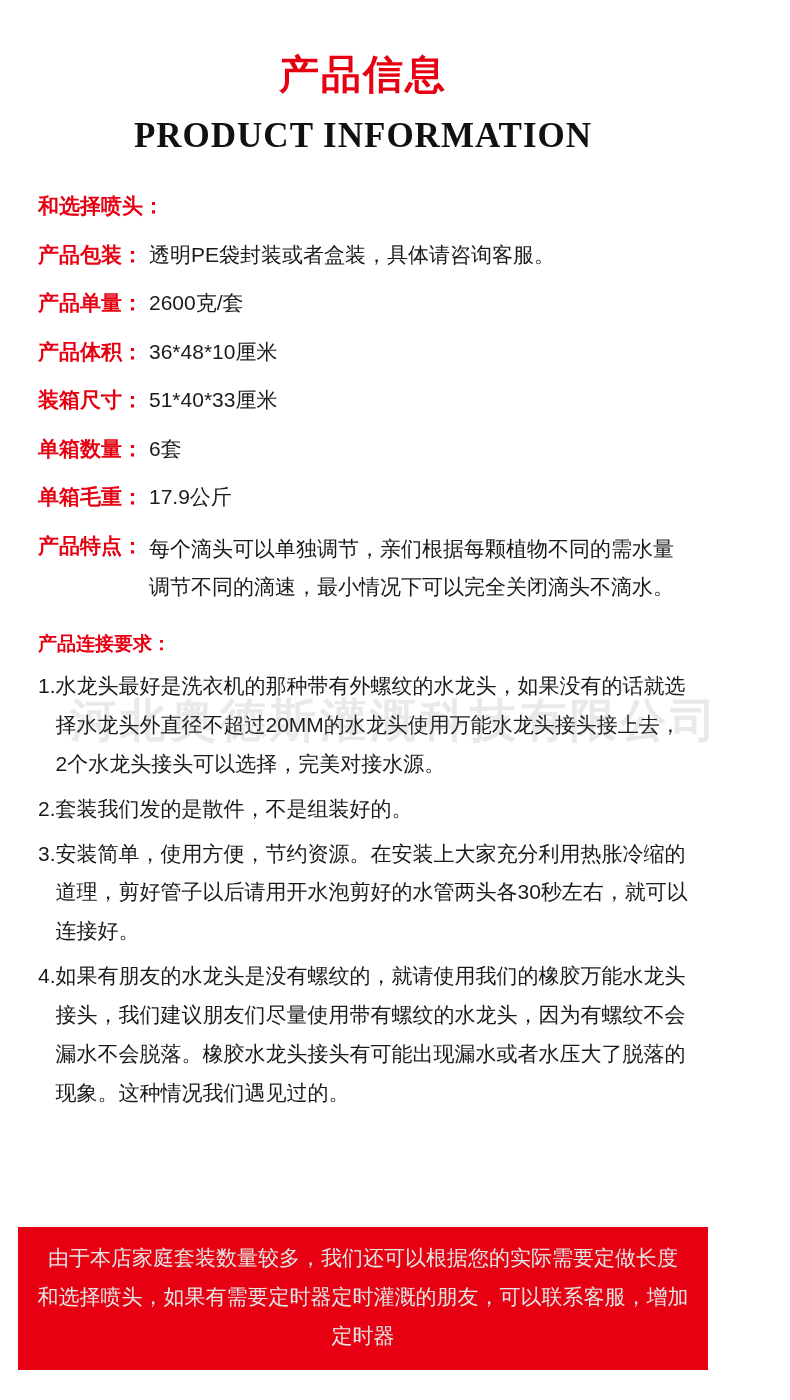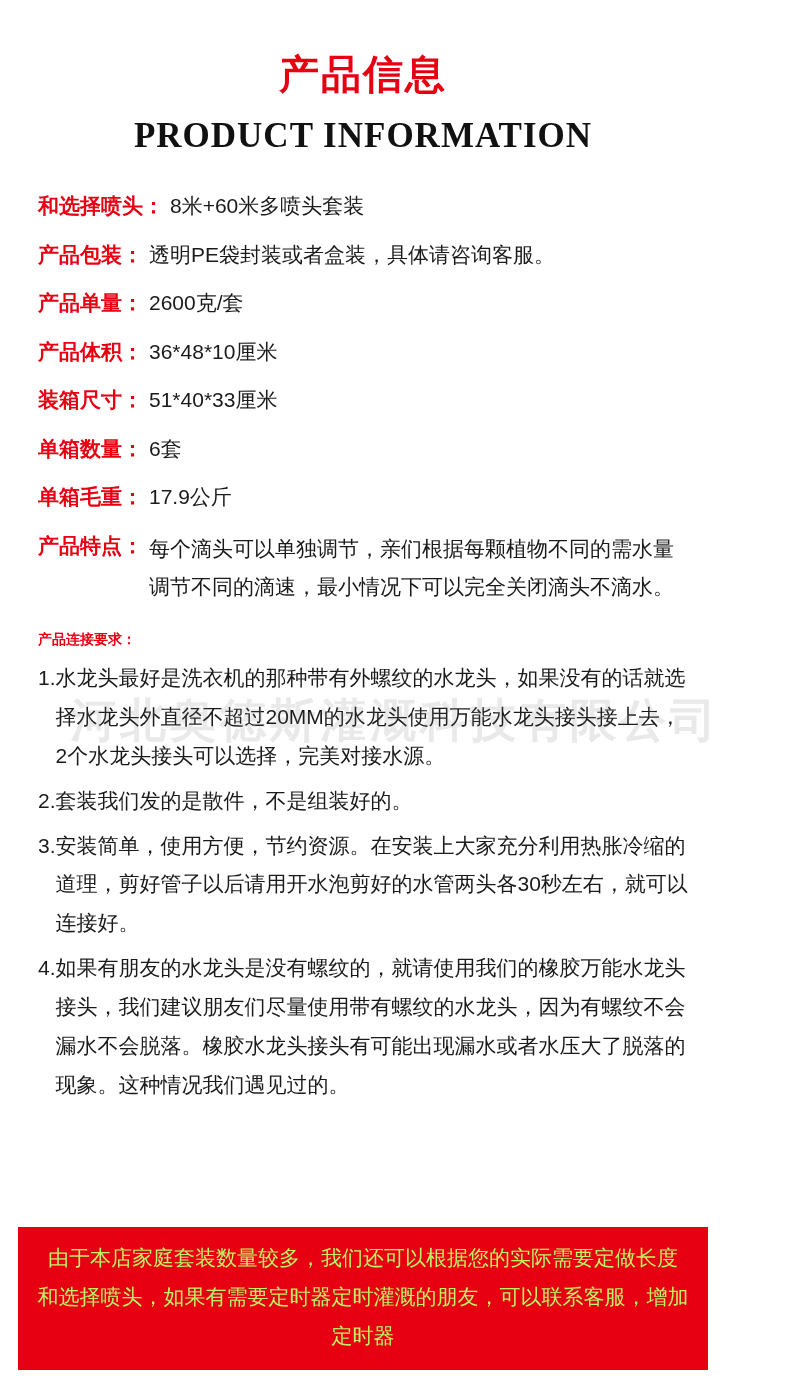--- a/index.html
+++ b/index.html
@@ -60,21 +60,21 @@
     color: #1a1a1a;
     margin-left: 6px;
     flex: 1 1 auto;
   }
   .spec-row.multi .spec-value {
     line-height: 1.85;
   }
   .req-heading {
     color: #e60012;
     font-weight: bold;
-    font-size: 14px;
+    font-size: 19px;
     padding: 0 38px;
     margin-top: 24px;
     margin-bottom: 10px;
   }
   .req-list {
     padding: 0 38px;
   }
   .req-item {
     display: flex;
     font-size: 21px;
@@ -100,21 +100,21 @@
     font-weight: bold;
     pointer-events: none;
     user-select: none;
   }
   .footer-banner {
     position: absolute;
     left: 18px;
     right: 18px;
     bottom: 30px;
     background: #e60012;
-    color: #bef264;
+    color: #e5e5e5;
     text-align: center;
     font-size: 21px;
     line-height: 1.85;
     padding: 12px 10px 14px 10px;
     box-sizing: border-box;
   }
   .footer-line {
     display: block;
   }
 </style>
@@ -123,21 +123,20 @@
 
 <div class="page">
 
   <div class="title-cn">产品信息</div>
   <div class="title-en">PRODUCT INFORMATION</div>
 
   <div class="spec-list">
 
     <div class="spec-row">
       <span class="spec-label">和选择喷头：</span>
-      <span class="spec-value">8米+60米多喷头套装</span>
     </div>
 
     <div class="spec-row">
       <span class="spec-label">产品包装：</span>
       <span class="spec-value">透明PE袋封装或者盒装，具体请咨询客服。</span>
     </div>
 
     <div class="spec-row">
       <span class="spec-label">产品单量：</span>
       <span class="spec-value">2600克/套</span>

